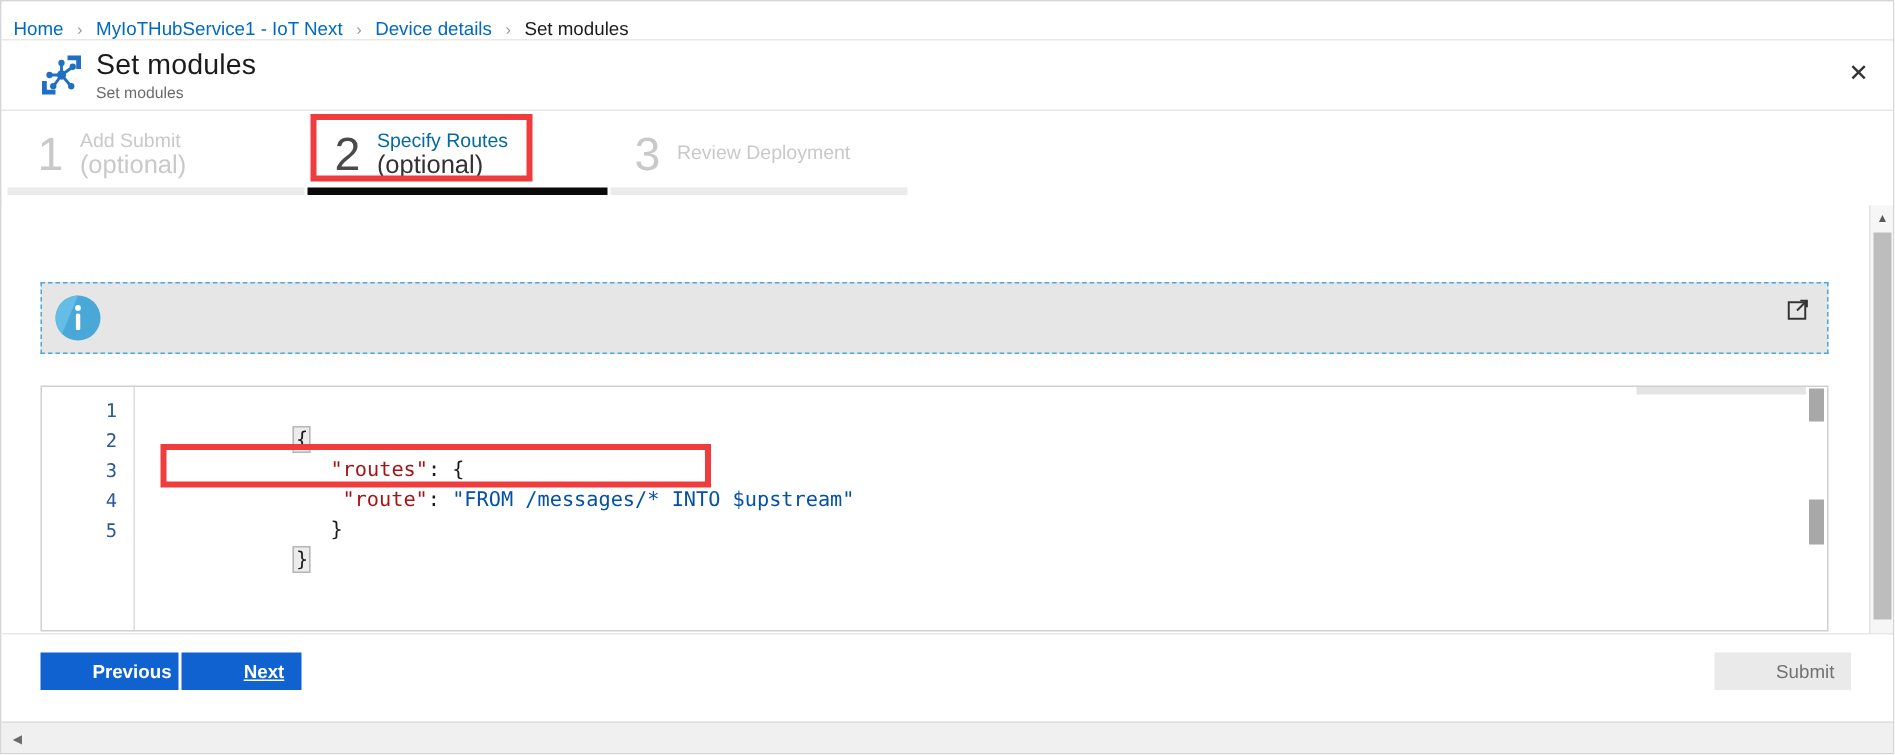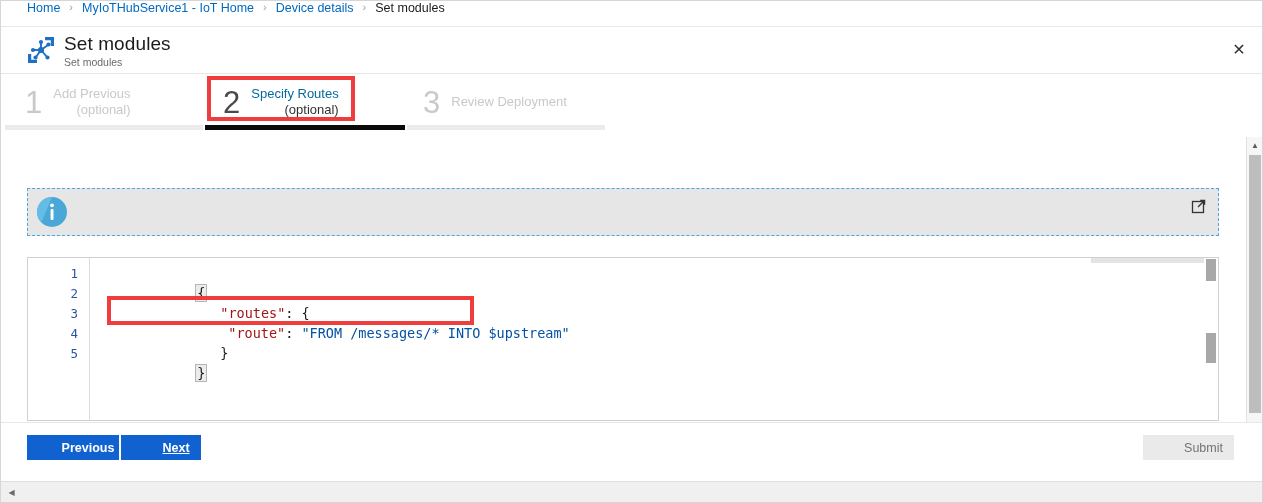--- a/index.html
+++ b/index.html
@@ -17,22 +17,22 @@
     background: #ffffff;
     border: 1px solid #d6d6d6;
     overflow: hidden;
   }
 
   
   .breadcrumb {
     position: absolute;
     left: 0; top: 0;
     width: 1261px; height: 26px;
-    display: flex; align-items: flex-start;
-    padding-left: 26px;
+    display: flex; align-items: flex-end;
+    padding-left: 8px;
     font-size: 12.5px;
     background: #ffffff;
     border-bottom: 1px solid #e8e8e8;
   }
   .crumb-link { color: #0069c0; cursor: pointer; white-space: nowrap; }
   .crumb-current { color: #1b1b1b; white-space: nowrap; }
   .crumb-sep { color: #9a9a9a; margin: 0 9px; font-size: 11px; }
 
   
   .titlebar {
@@ -75,21 +75,21 @@
     cursor: pointer;
   }
   .step-num {
     font-size: 31px; font-weight: 300;
     line-height: 1; margin-right: 11px;
     color: #c9c9c9;
   }
   .step.active .step-num { color: #4a4a4a; }
   .step-txt { display: flex; flex-direction: column; justify-content: center; }
   .step-label { font-size: 13px; color: #c9c9c9; line-height: 16px; }
-  .step-opt   { font-size: 13px; color: #c9c9c9; line-height: 16px; text-align: right; }
+  .step-opt   { font-size: 17px; color: #c9c9c9; line-height: 16px; }
   .step.active .step-label { color: #0369a1; text-align: center; }
   .step.active .step-opt   { color: #323232; }
 
   .step-rule {
     position: absolute; top: 124px; height: 5px;
   }
   .rule-inactive { background: #ebebeb; }
   .rule-active   { background: #0a0a0a; }
 
   .annot-box {
@@ -234,21 +234,21 @@
   }
 </style>
 </head>
 <body>
 
 <div id="page">
 
   <div class="breadcrumb">
     <span class="crumb-link">Home</span>
     <span class="crumb-sep">›</span>
-    <span class="crumb-link">MyIoTHubService1 - IoT Home</span>
+    <span class="crumb-link">MyIoTHubService1 - IoT Next</span>
     <span class="crumb-sep">›</span>
     <span class="crumb-link">Device details</span>
     <span class="crumb-sep">›</span>
     <span class="crumb-current">Set modules</span>
   </div>
 
   <div class="titlebar">
     <span class="app-icon">
       <svg width="32" height="32" viewBox="0 0 32 32">
         <path d="M20 3 h9 v9 h-3.2 v-5.8 h-5.8 z" fill="#1f6fc4"></path>
@@ -269,21 +269,21 @@
     <div class="title-main">Set modules</div>
     <div class="title-sub">Set modules</div>
     <div class="close-btn">✕</div>
   </div>
 
   <div class="steps">
 
     <div class="step" style="left:24px;">
       <span class="step-num">1</span>
       <span class="step-txt">
-        <span class="step-label">Add Previous</span>
+        <span class="step-label">Add Submit</span>
         <span class="step-opt">(optional)</span>
       </span>
     </div>
 
     <div class="step active" style="left:222px;">
       <span class="step-num">2</span>
       <span class="step-txt">
         <span class="step-label">Specify Routes</span>
         <span class="step-opt">(optional)</span>
       </span>

